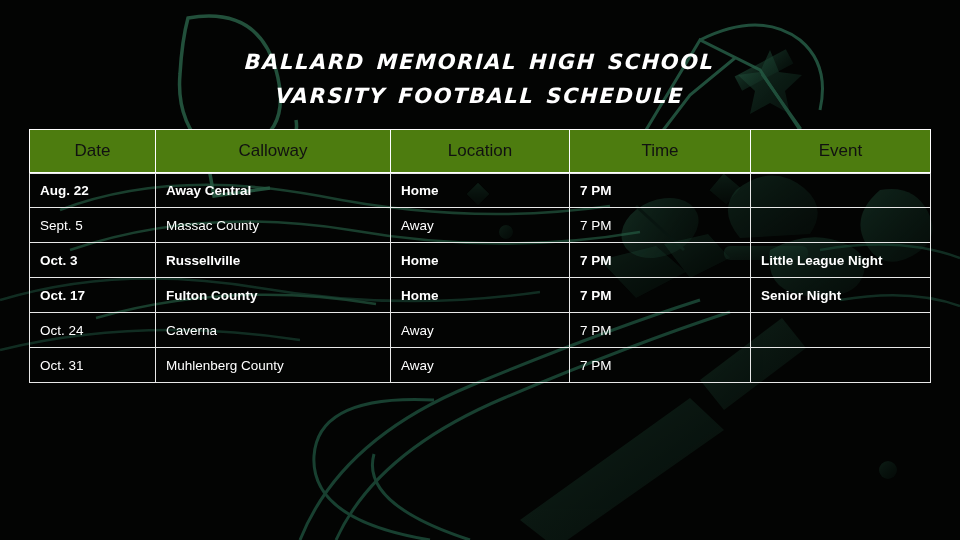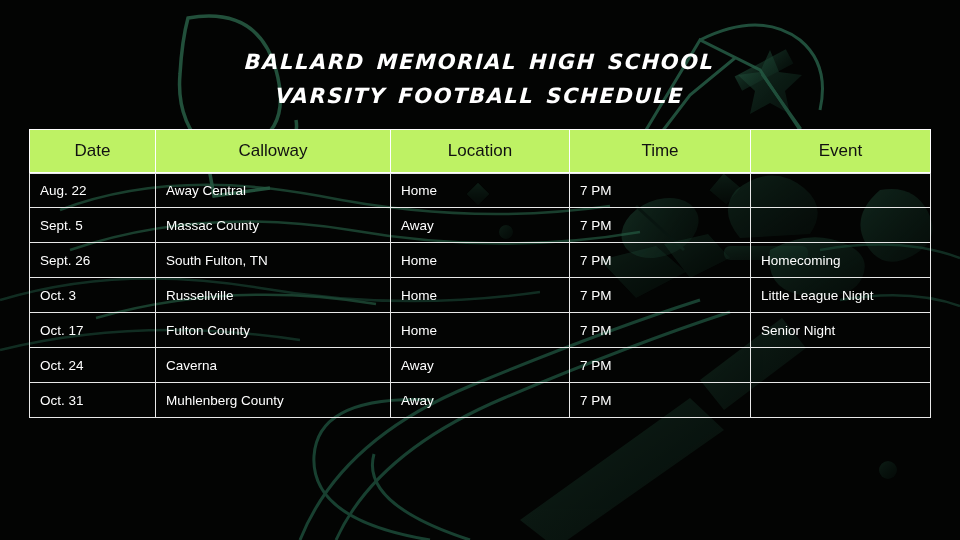--- a/index.html
+++ b/index.html
@@ -76,21 +76,21 @@
     padding: 0 10px;
     text-align: left;
     vertical-align: middle;
     overflow: hidden;
     white-space: nowrap;
   }
 
   
   #schedule-table thead th {
     height: 44px;
-    background: #bef264;
+    background: #4d7c0f;
     color: #111111;
     font-size: 17px;
     font-weight: normal;
     text-align: center;
     border: 1px solid #ffffff;
     border-right-width: 0;
   }
   #schedule-table thead th:last-child { border-right-width: 1px; }
 
   
@@ -101,21 +101,21 @@
     font-size: 13.5px;
     border-left: 1px solid #e8e8e8;
     border-bottom: 1px solid #e8e8e8;
   }
   #schedule-table tbody td:last-child {
     border-right: 1px solid #e8e8e8;
   }
   #schedule-table tbody tr:first-child td {
     border-top: 1px solid #e8e8e8;
   }
-  #schedule-table tbody tr.home-row td { font-weight: normal; }
+  #schedule-table tbody tr.home-row td { font-weight: bold; }
   #schedule-table tbody tr.away-row td { font-weight: normal; }
 
   .col-date     { width: 126px; }
   .col-opponent { width: 235px; }
   .col-location { width: 179px; }
   .col-time     { width: 181px; }
   .col-event    { width: 181px; }
 </style>
 </head>
 <body>
@@ -229,27 +229,20 @@
           <td></td>
         </tr>
         <tr class="away-row">
           <td>Sept. 5</td>
           <td>Massac County</td>
           <td>Away</td>
           <td>7 PM</td>
           <td></td>
         </tr>
         <tr class="home-row">
-          <td>Sept. 26</td>
-          <td>South Fulton, TN</td>
-          <td>Home</td>
-          <td>7 PM</td>
-          <td>Homecoming</td>
-        </tr>
-        <tr class="home-row">
           <td>Oct. 3</td>
           <td>Russellville</td>
           <td>Home</td>
           <td>7 PM</td>
           <td>Little League Night</td>
         </tr>
         <tr class="home-row">
           <td>Oct. 17</td>
           <td>Fulton County</td>
           <td>Home</td>

